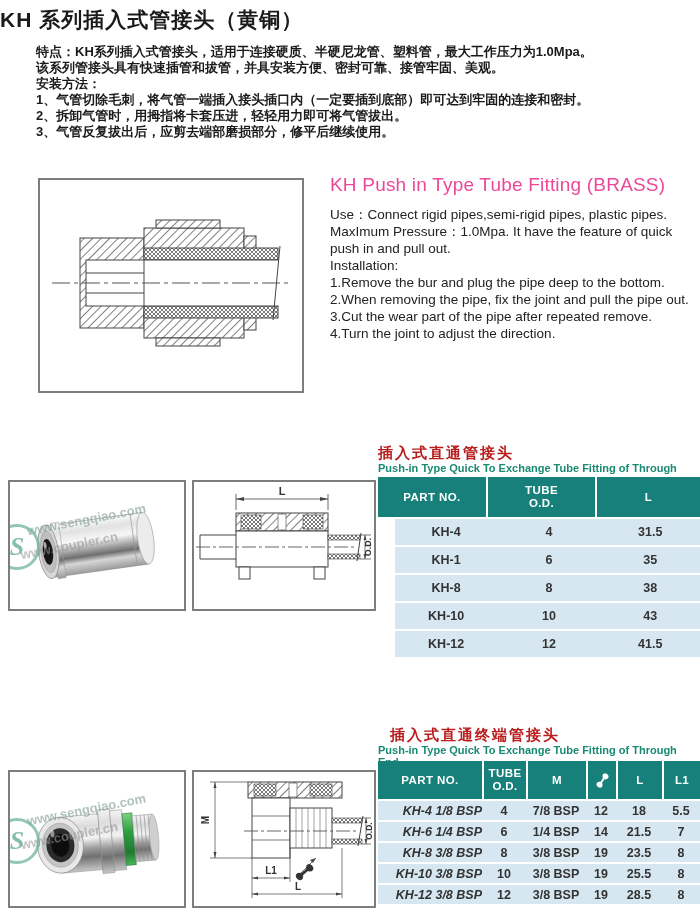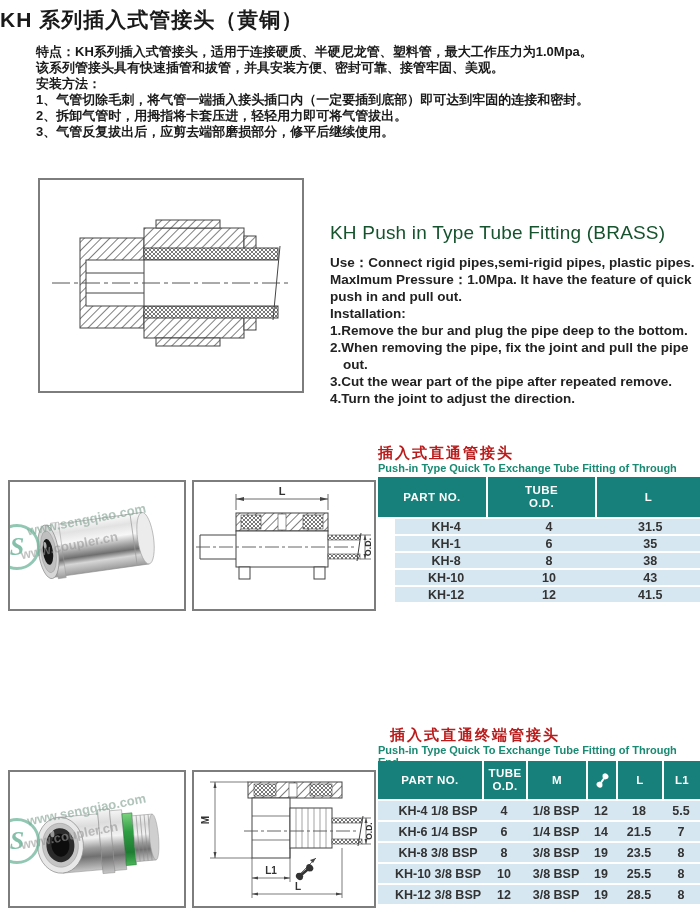--- a/index.html
+++ b/index.html
@@ -11,45 +11,45 @@
   .page-title { top:6px; left:0; width:700px; 
                 font-size:21px; font-weight:bold; letter-spacing:1px; }
 
   .intro { top:44px; left:36px; width:660px; font-size:13px; font-weight:bold; }
   .intro div { line-height:16px; white-space:nowrap; }
 
   .frame { border:2px solid #7d7d7d; background:#fff; overflow:hidden; }
   .diagram-box { top:178px; left:38px; width:266px; height:215px; }
 
   .english { top:174px; left:330px; width:368px; }
-  .english h2 { font-size:19px; font-weight:400; color:#14532d; margin-bottom:10px; letter-spacing:.2px;margin-top:48px; }
-  .english p  { font-size:13.5px; line-height:17px; font-weight:bold; color:#222; }
+  .english h2 { font-size:19px; font-weight:400; color:#ec4899; margin-bottom:10px; letter-spacing:.2px; }
+  .english p  { font-size:13.5px; line-height:17px; font-weight:normal; color:#222; }
   .english .step { padding-left:13px; text-indent:-13px; }
 
   .sec-title-cn { font-size:15px; font-weight:bold; color:#b91c1c; letter-spacing:2px; }
   .sec-title-en { font-size:11px; font-weight:bold; color:#1a8a72; }
   .s1-cn { top:444px; left:378px; } .s1-en { top:462px; left:378px; }
   .s2-cn { top:726px; left:390px; } .s2-en { top:744px; left:378px; }
 
   .dtable { left:378px; width:322px; }
   .t1 { top:477px; } .t2 { top:761px; }
   .thead { display:flex; background:#17807a; color:#fff; }
   .t1 .thead { height:40px; } .t2 .thead { height:38px; }
   .th { display:flex; flex-direction:column; align-items:center; justify-content:center;
         font-size:11.5px; font-weight:bold; letter-spacing:.4px; line-height:13px; }
   .th + .th { border-left:2px solid #fff; }
   .trow { display:flex; background:#d7e7f1; margin-top:2px; align-items:center; }
-  .t1 .trow { height:15px;margin-left:17px; } .t2 .trow { height:19px; }
+  .t1 .trow { height:26px;margin-left:17px; } .t2 .trow { height:19px; }
   .td { font-size:12.5px; font-weight:bold; color:#333; text-align:center; }
   
   .t1 .c0{width:108px;} .t1 .c1{width:109px;} .t1 .c2{width:105px;}
   
   .t2 .c0{width:104px;} .t2 .c1{width:44px;} .t2 .c2{width:60px;}
   .t2 .c3{width:30px;} .t2 .c4{width:46px;} .t2 .c5{width:38px;}
-  .t2 .trow .c0 { text-align:center; padding-left:16px; }
+  .t2 .trow .c0 { text-align:right; padding-left:16px;font-style:italic; }
 
   .photo-box1 { top:480px; left:8px;  width:178px; height:131px; }
   .draw-box1  { top:480px; left:192px; width:184px; height:131px; }
   .photo-box2 { top:770px; left:8px;  width:178px; height:138px; }
   .draw-box2  { top:770px; left:192px; width:184px; height:138px; }
 
   .wm { position:absolute; font-weight:bold; pointer-events:none; }
   .wm1 { left:16px; top:30px; font-size:13px; color:rgba(135,165,150,.65); transform:rotate(-11deg); }
   .wm2 { left:10px; top:56px; font-size:13px; color:rgba(150,150,150,.6);  transform:rotate(-11deg); }
   .sq-logo { position:absolute; left:-16px; width:46px; height:46px; border-radius:50%;
@@ -267,21 +267,21 @@
     <div class="th c4">
         <span>L</span>
       </div>
     <div class="th c5">
         <span>L1</span>
       </div>
   </div>
   <div class="trow">
     <div class="td c0">KH-4 1/8 BSP</div>
     <div class="td c1">4</div>
-    <div class="td c2">1/8 BSP</div>
+    <div class="td c2">7/8 BSP</div>
     <div class="td c3">12</div>
     <div class="td c4">18</div>
     <div class="td c5">5.5</div>
   </div>
   <div class="trow">
     <div class="td c0">KH-6 1/4 BSP</div>
     <div class="td c1">6</div>
     <div class="td c2">1/4 BSP</div>
     <div class="td c3">14</div>
     <div class="td c4">21.5</div>

